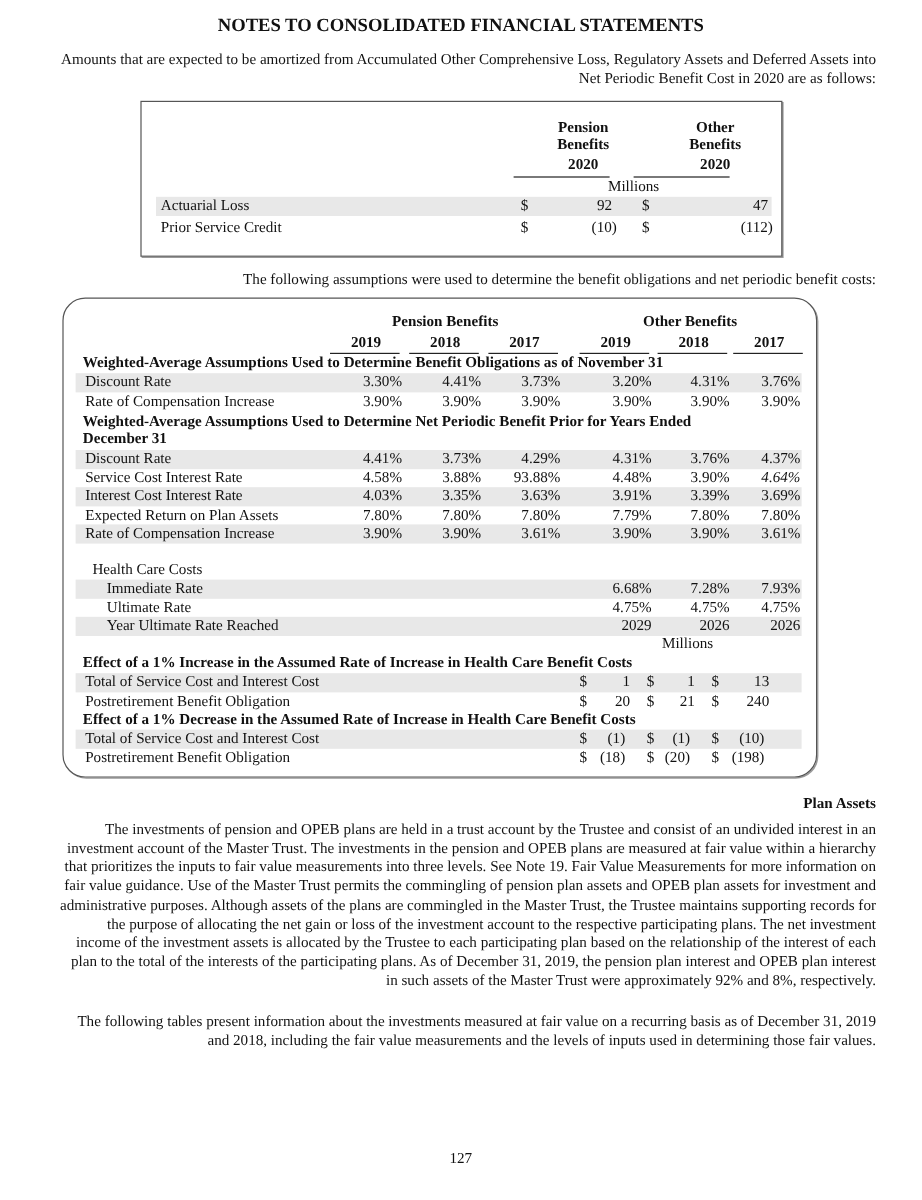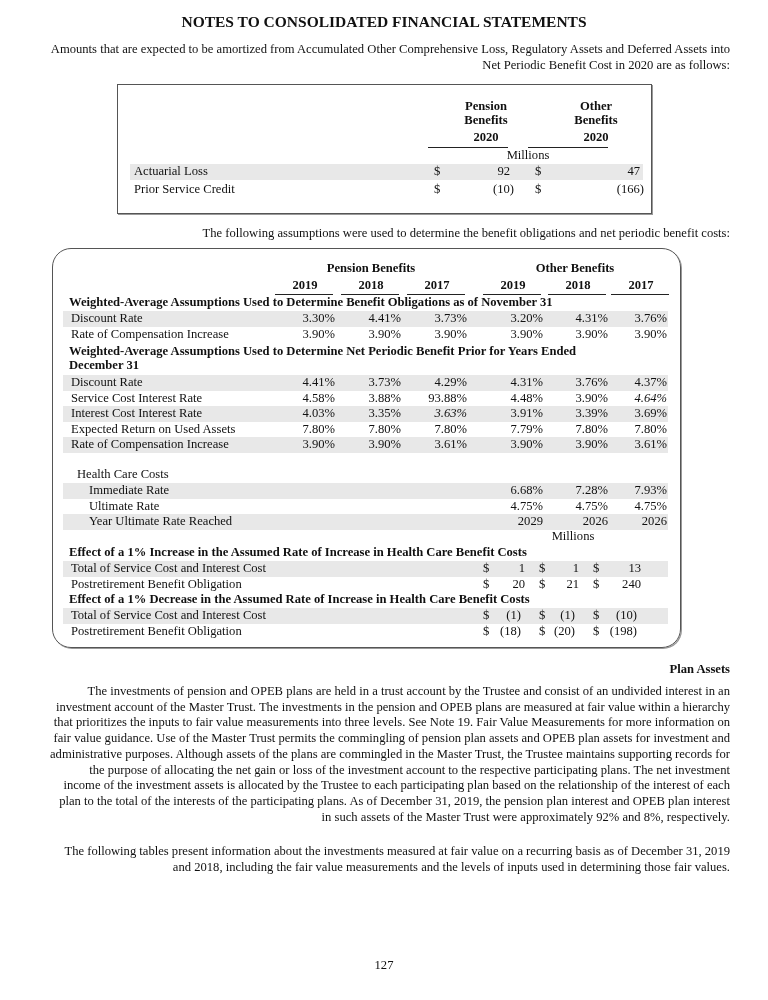--- a/index.html
+++ b/index.html
@@ -44,21 +44,21 @@
     <span class="cur" style="left:304px;">$</span>
     <span class="num" style="left:340px; width:40px;">92</span>
     <span class="cur" style="left:405px;">$</span>
     <span class="num" style="left:460px; width:50px;">47</span>
   </div>
   <div class="row" style="left:12px; top:97px; width:513px;">
     <span class="lbl" style="left:4px;">Prior Service Credit</span>
     <span class="cur" style="left:304px;">$</span>
     <span class="num" style="left:340px; width:44px;">(10)</span>
     <span class="cur" style="left:405px;">$</span>
-    <span class="num" style="left:460px; width:54px;">(166)</span>
+    <span class="num" style="left:460px; width:54px;">(112)</span>
   </div>
 </div>
 
 <div class="para" style="top:226px;">The following assumptions were used to determine the benefit obligations and net periodic benefit costs:</div>
 
 <div class="box" style="left:52px; top:248px; width:627px; height:398px;border-radius:19px;">
   <div class="hdr" style="left:258px; top:12px; width:120px;">Pension Benefits</div>
   <div class="hdr" style="left:462px; top:12px; width:120px;">Other Benefits</div>
   <div id="year-headers">
       <div class="hdr" style="left:222px; top:29px; width:60px;">2019</div>
@@ -115,27 +115,27 @@
         <span class="num" style="left:278px; width:60px;">3.88%</span>
         <span class="num" style="left:344px; width:60px;">93.88%</span>
         <span class="num" style="left:420px; width:60px;">4.48%</span>
         <span class="num" style="left:485px; width:60px;">3.90%</span>
         <span class="num" style="left:544px; width:60px;font-style:italic;">4.64%</span>
       </div>
       <div class="row shade" style="left:10px; top:157.2px; width:605px;">
         <span class="lbl" style="left:8px;">Interest Cost Interest Rate</span>
         <span class="num" style="left:212px; width:60px;">4.03%</span>
         <span class="num" style="left:278px; width:60px;">3.35%</span>
-        <span class="num" style="left:344px; width:60px;font-style:italic;">3.63%</span>
+        <span class="num" style="left:344px; width:60px;">3.63%</span>
         <span class="num" style="left:420px; width:60px;">3.91%</span>
         <span class="num" style="left:485px; width:60px;">3.39%</span>
         <span class="num" style="left:544px; width:60px;">3.69%</span>
       </div>
       <div class="row" style="left:10px; top:172.8px; width:605px;">
-        <span class="lbl" style="left:8px;">Expected Return on Used Assets</span>
+        <span class="lbl" style="left:8px;">Expected Return on Plan Assets</span>
         <span class="num" style="left:212px; width:60px;">7.80%</span>
         <span class="num" style="left:278px; width:60px;">7.80%</span>
         <span class="num" style="left:344px; width:60px;">7.80%</span>
         <span class="num" style="left:420px; width:60px;">7.79%</span>
         <span class="num" style="left:485px; width:60px;">7.80%</span>
         <span class="num" style="left:544px; width:60px;">7.80%</span>
       </div>
       <div class="row shade" style="left:10px; top:188.4px; width:605px;">
         <span class="lbl" style="left:8px;">Rate of Compensation Increase</span>
         <span class="num" style="left:212px; width:60px;">3.90%</span>

